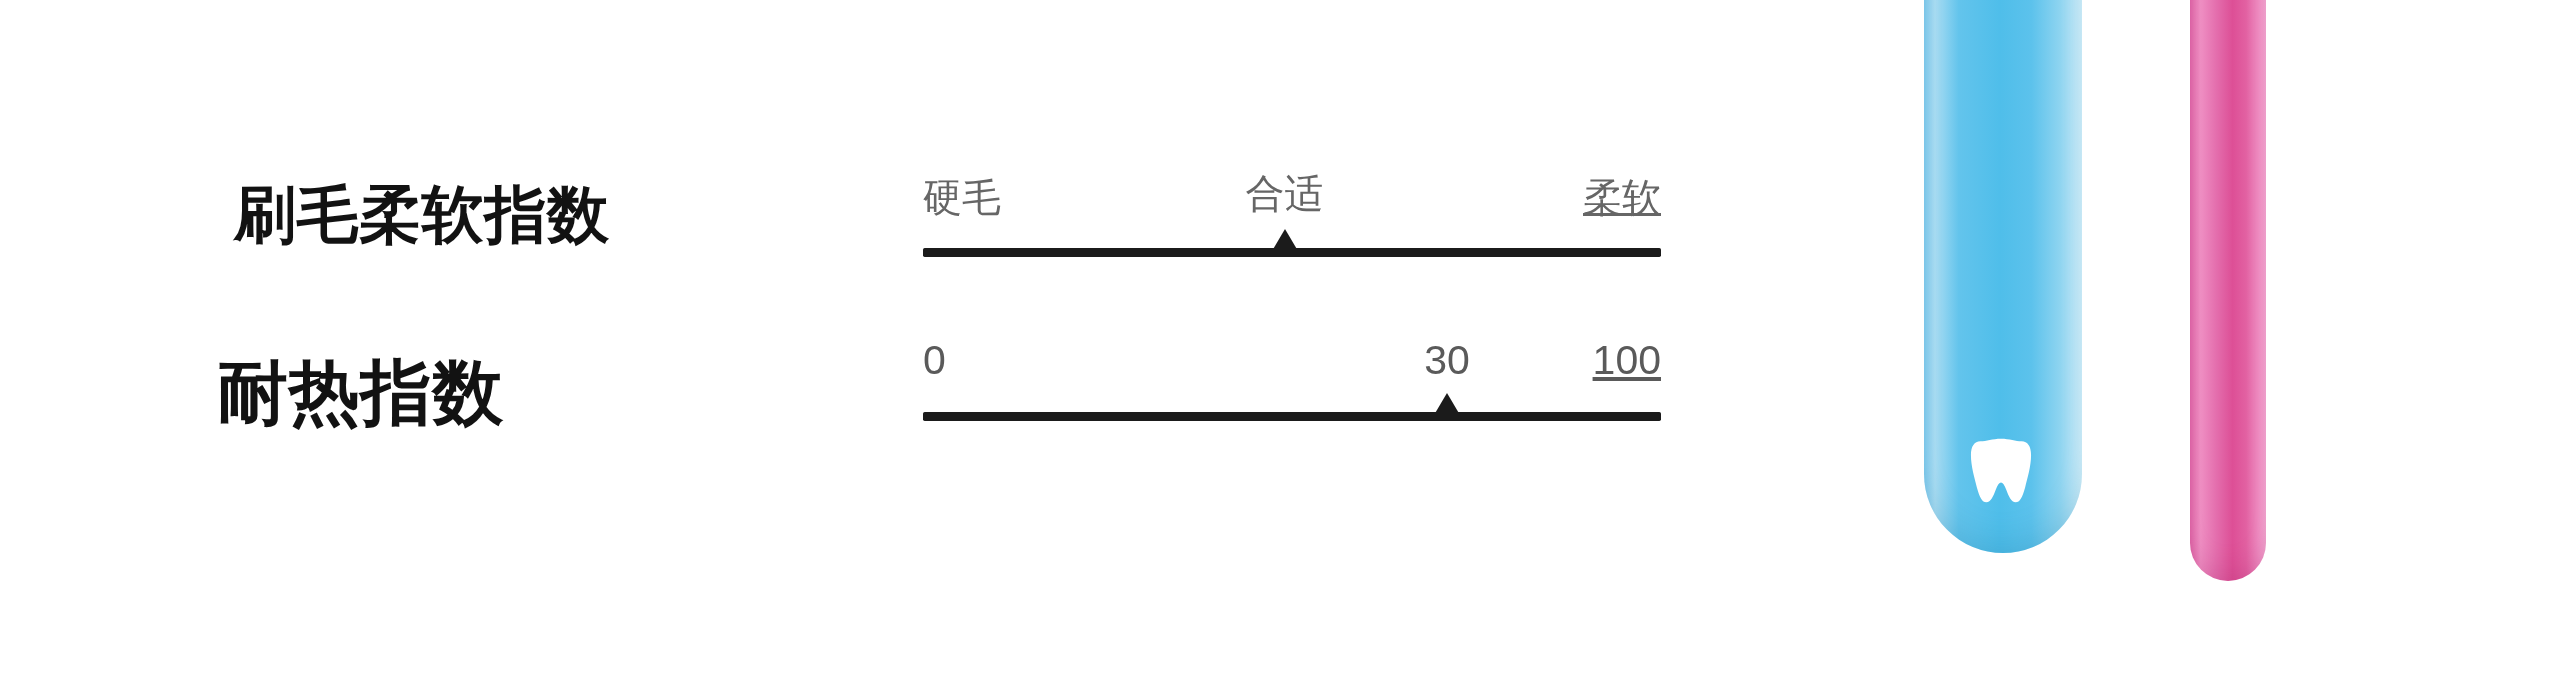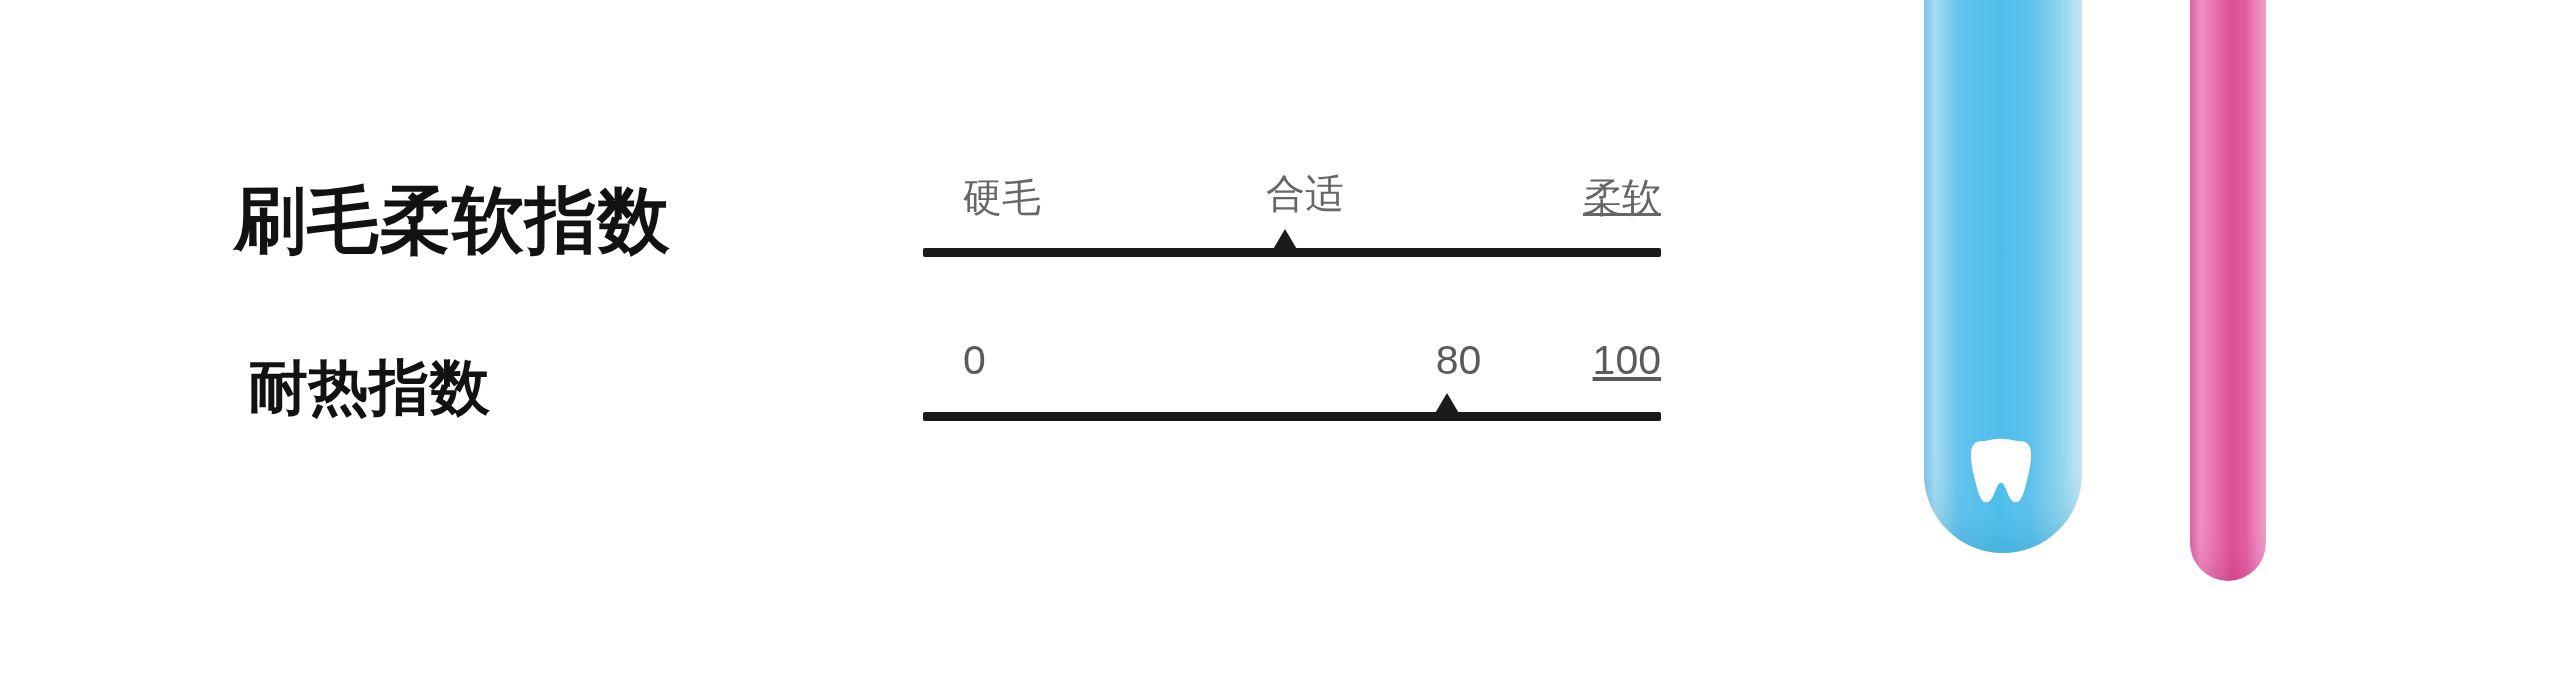--- a/index.html
+++ b/index.html
@@ -24,41 +24,40 @@
     color: #121212;
     font-weight: 700;
     letter-spacing: 0.01em;
     white-space: nowrap;
     font-family: "DejaVu Sans", "Liberation Sans", sans-serif;
     line-height: 1;
   }
   #metric-label-0 {
     left: 234px;
     top: 184px;
-    font-size: 72px;
+    font-size: 62px;
   }
   #metric-label-1 {
-    left: 248px;
+    left: 217px;
     top: 357px;
-    font-size: 60px;
+    font-size: 71px;
   }
 
   
   .slider-group {
     position: absolute;
     left: 923px;
     width: 738px;
   }
   #slider-group-0 { top: 155px; }
   #slider-group-1 { top: 319px; }
 
   .slider-ticks {
     position: relative;
     height: 62px;
-    margin-left: 40px;
   }
   .tick-label {
     position: absolute;
     bottom: 0;
     color: #666666;
     font-size: 39px;
     line-height: 1;
     white-space: nowrap;
     font-family: "DejaVu Sans", "Liberation Sans", sans-serif;
   }
@@ -162,21 +161,21 @@
       <div class="slider-track"></div>
     </div>
   </div>
 
   <div class="metric-label" id="metric-label-1">耐热指数</div>
 
   <div class="slider-group" id="slider-group-1">
 
     <div class="slider-ticks">
       <span class="tick-label num tick-start">0</span>
-      <span class="tick-label num tick-mid" style="left:71%;">80</span>
+      <span class="tick-label num tick-mid" style="left:71%;">30</span>
       <span class="tick-label num tick-end">100</span>
     </div>
 
     <div class="slider-track-wrap">
       <div class="slider-marker" style="left:71%; margin-left:-13px;"></div>
       <div class="slider-track"></div>
     </div>
   </div>
 
   <div class="brush" id="brush-blue">

